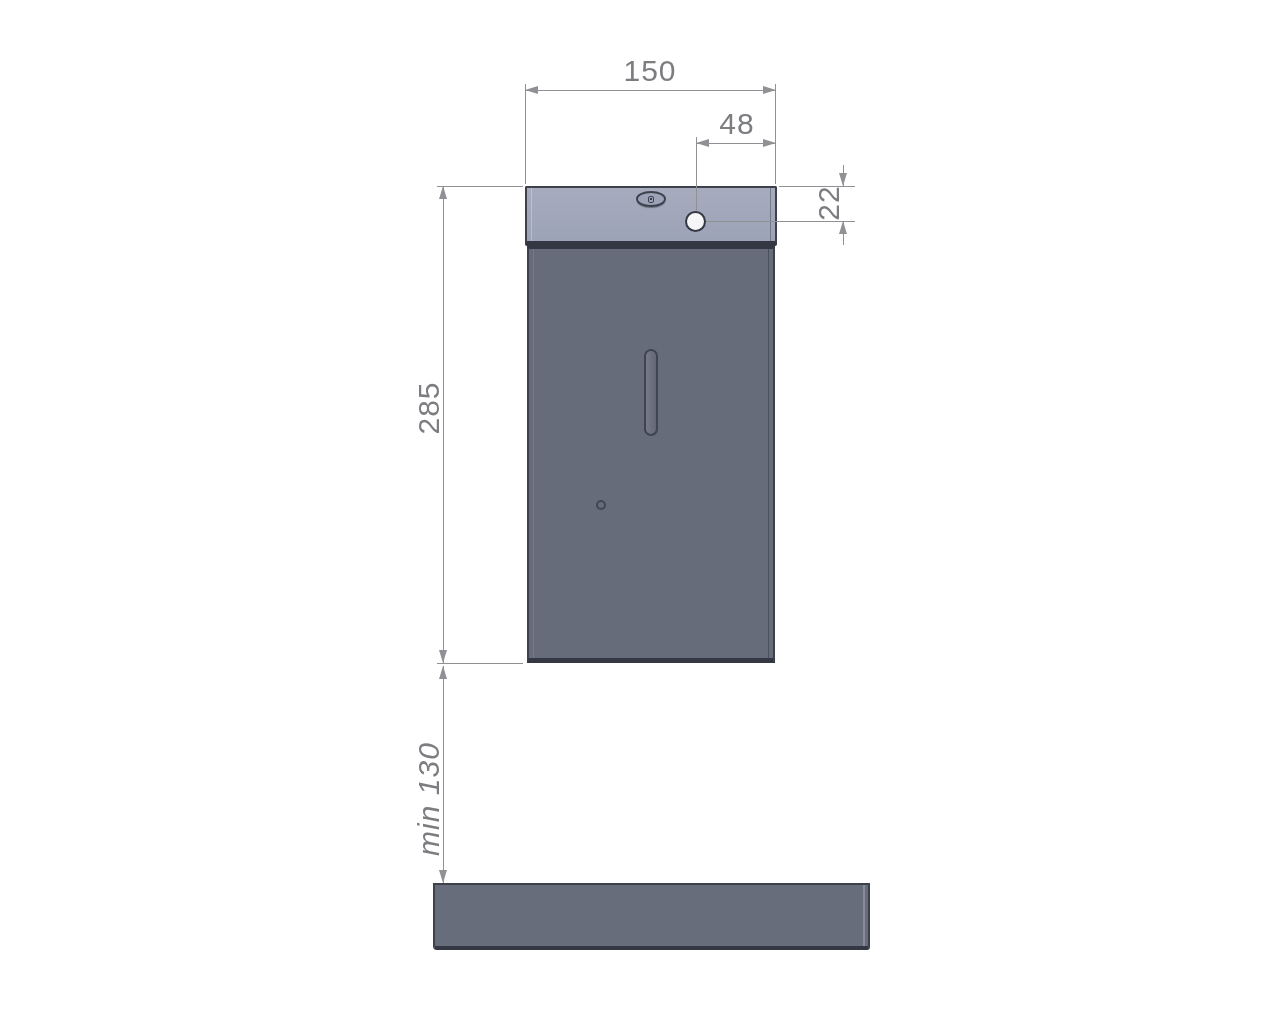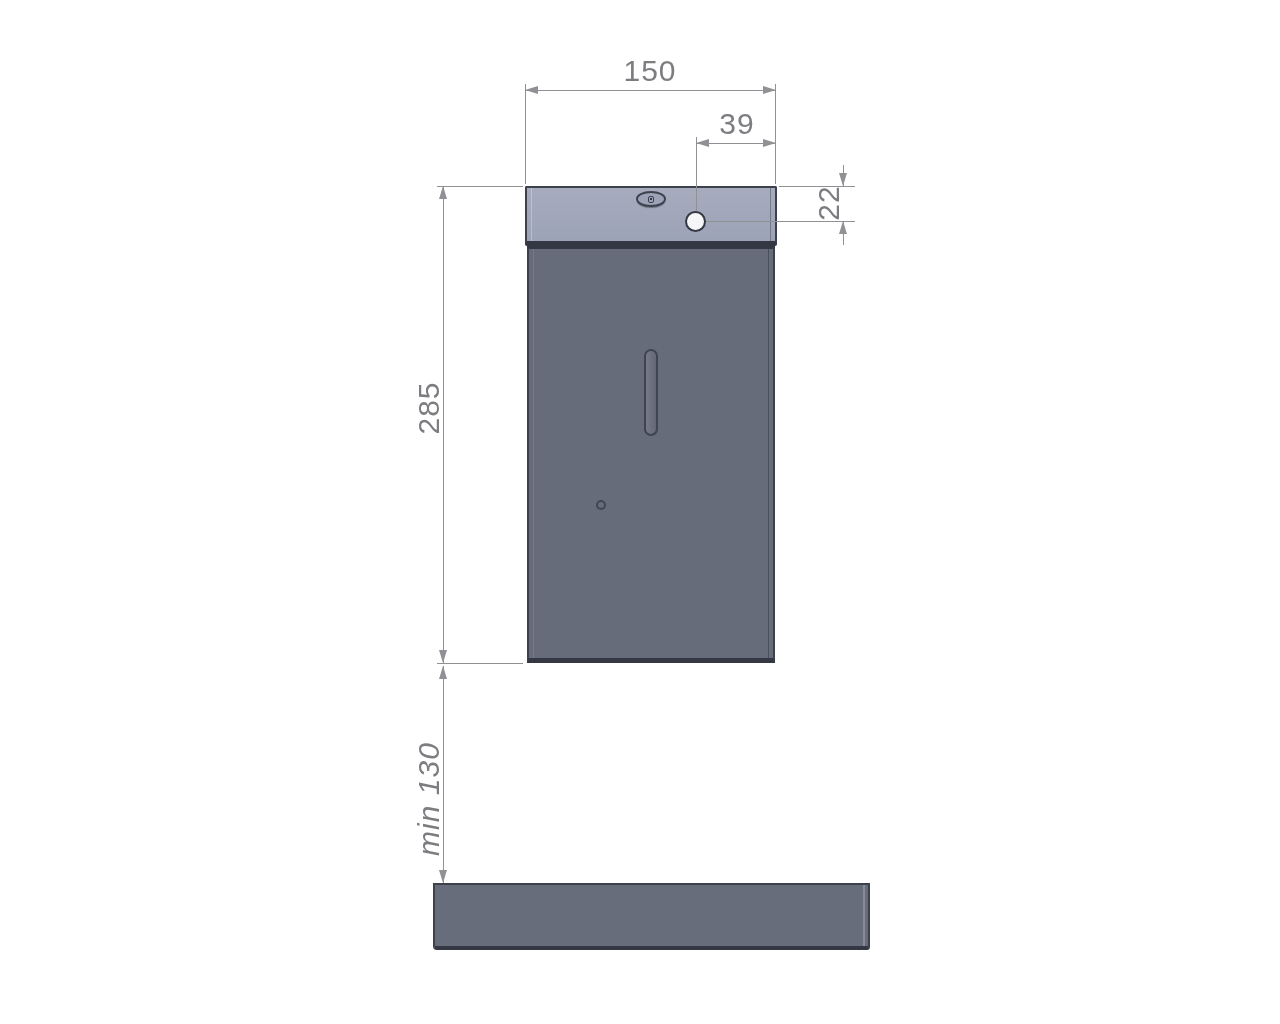--- a/index.html
+++ b/index.html
@@ -109,21 +109,21 @@
     <div class="vline" style="left:775px;top:84px;height:100px;"></div>
     <div class="hline" style="left:525px;top:90px;width:251px;"></div>
     <div class="arr a-left" style="left:525px;top:86px;"></div>
     <div class="arr a-right" style="left:763px;top:86px;"></div>
     <div class="dim-label" style="left:600px;top:58px;width:100px;">150</div>
 
     <div class="vline" style="left:696px;top:137px;height:84px;"></div>
     <div class="hline" style="left:696px;top:143px;width:80px;"></div>
     <div class="arr a-left" style="left:696px;top:139px;"></div>
     <div class="arr a-right" style="left:763px;top:139px;"></div>
-    <div class="dim-label" style="left:700px;top:111px;width:74px;">39</div>
+    <div class="dim-label" style="left:700px;top:111px;width:74px;">48</div>
 
     <div class="hline" style="left:779px;top:186px;width:76px;"></div>
     <div class="hline" style="left:696px;top:221px;width:159px;"></div>
     <div class="vline" style="left:843px;top:165px;height:21px;"></div>
     <div class="vline" style="left:843px;top:221px;height:24px;"></div>
     <div class="arr a-down" style="left:839px;top:173px;"></div>
     <div class="arr a-up" style="left:839px;top:221px;"></div>
     <div class="dim-label rot" style="left:799px;top:190px;width:60px;">22</div>
 
     <div class="hline" style="left:437px;top:186px;width:86px;"></div>

